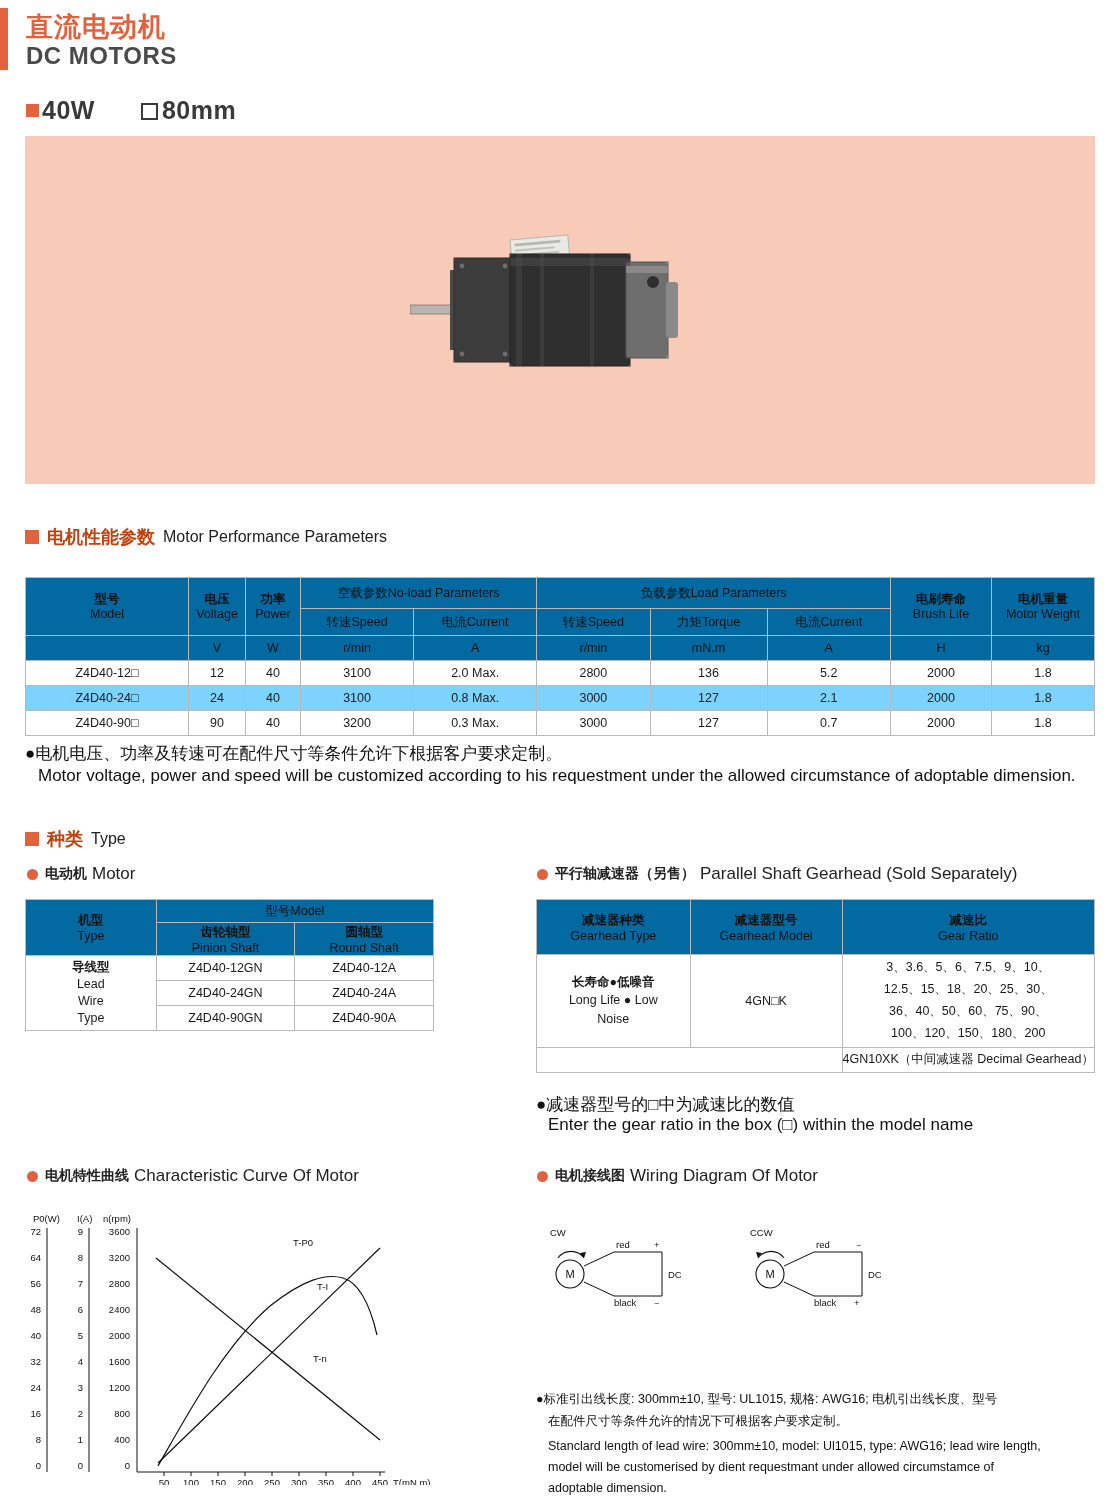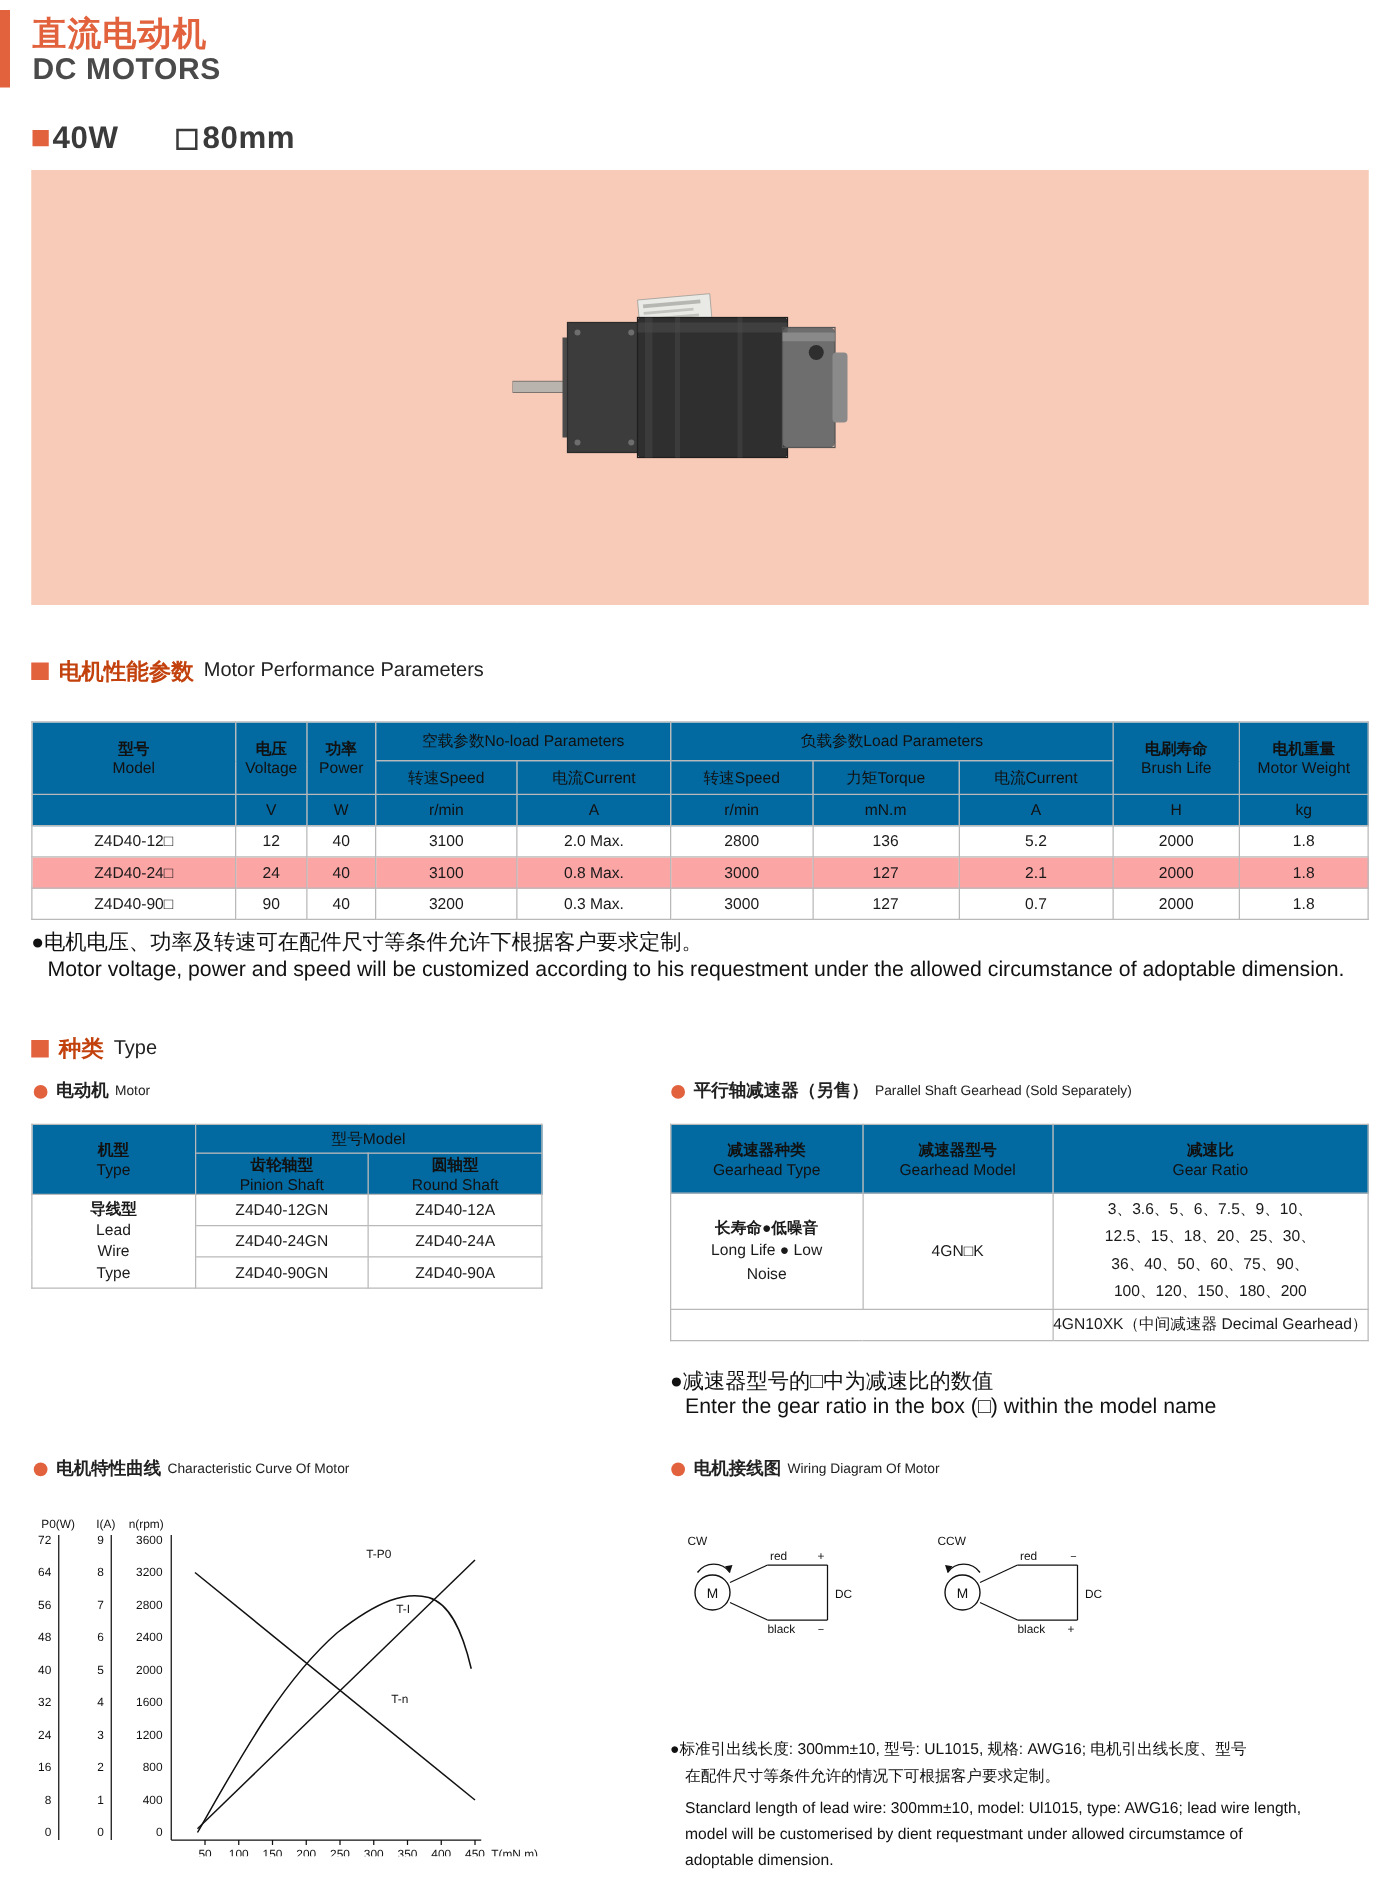--- a/index.html
+++ b/index.html
@@ -29,32 +29,32 @@
 
   
   .sect{position:absolute;display:flex;align-items:center;}
   .sect .mk{width:14px;height:14px;background:#e1623d;margin-right:8px;}
   .sect .cn{font-size:18px;font-weight:bold;color:#c2410c;}
   .sect .en{font-size:16px;color:#222;margin-left:8px;font-weight:normal;}
 
   .subsect{position:absolute;display:flex;align-items:center;}
   .subsect .dot{width:11px;height:11px;border-radius:50%;background:#e1623d;margin-right:7px;}
   .subsect .cn{font-size:14px;font-weight:bold;color:#222;}
-  .subsect .en{font-size:11px;color:#222;margin-left:5px;font-weight:normal;}
+  .subsect .en{font-size:17px;color:#222;margin-left:5px;font-weight:normal;}
 
   
   table{border-collapse:collapse;font-size:12.5px;}
   .tbl td,.tbl th{border:1px solid #b9b9b9;text-align:center;padding:0;}
   .hd{background:#0369a1;font-weight:normal;color:#111;}
 
   
   #perf-table{position:absolute;left:25px;top:577px;width:1070px;}
   #perf-table td{height:24px;}
   #perf-table .r1 td{height:30px;font-size:12.5px;line-height:1.15;}
-  #perf-table .alt{background:#fca5a5;}
+  #perf-table .alt{background:#7dd3fc;}
   .cn-b{font-weight:bold;}
 
   .note{position:absolute;font-size:17px;color:#111;line-height:1.55;}
 
   
   #motor-type{position:absolute;left:25px;top:899px;width:409px;}
   #motor-type td{height:24px;}
   #gear-type{position:absolute;left:536px;top:899px;width:559px;}
   #gear-type td{height:24px;}
 

